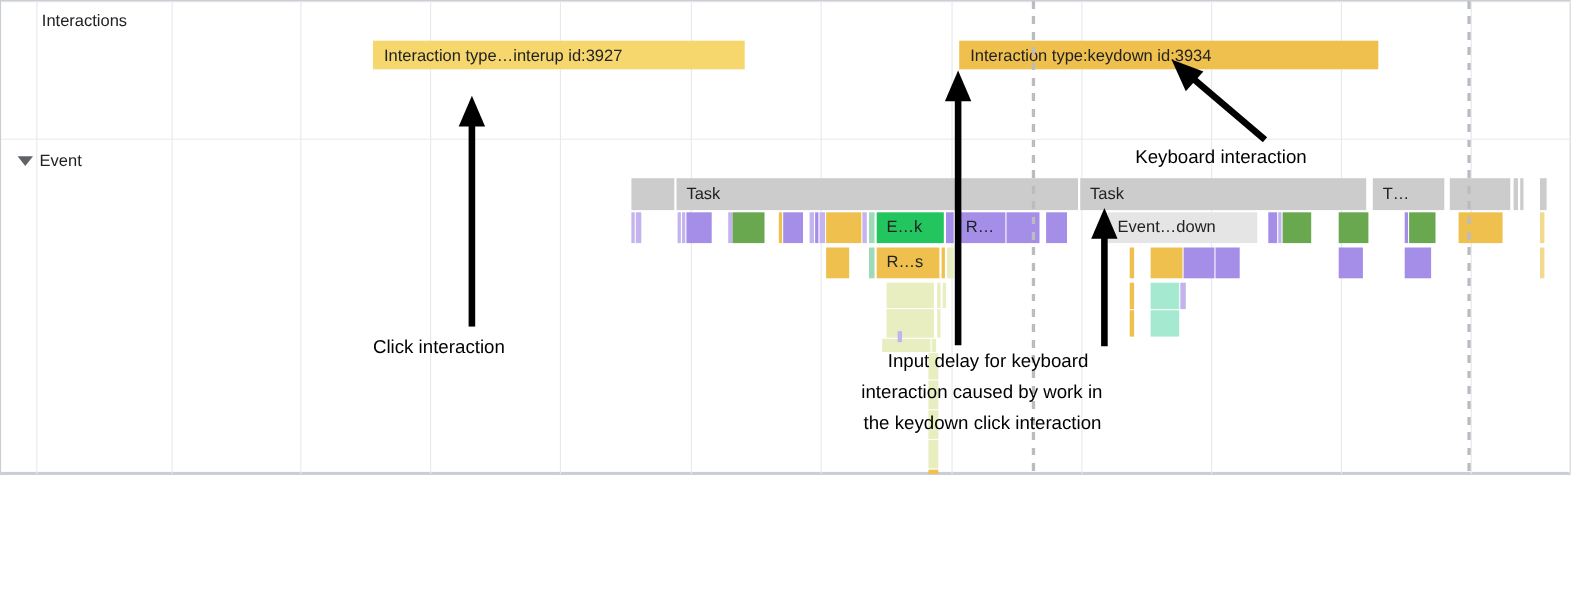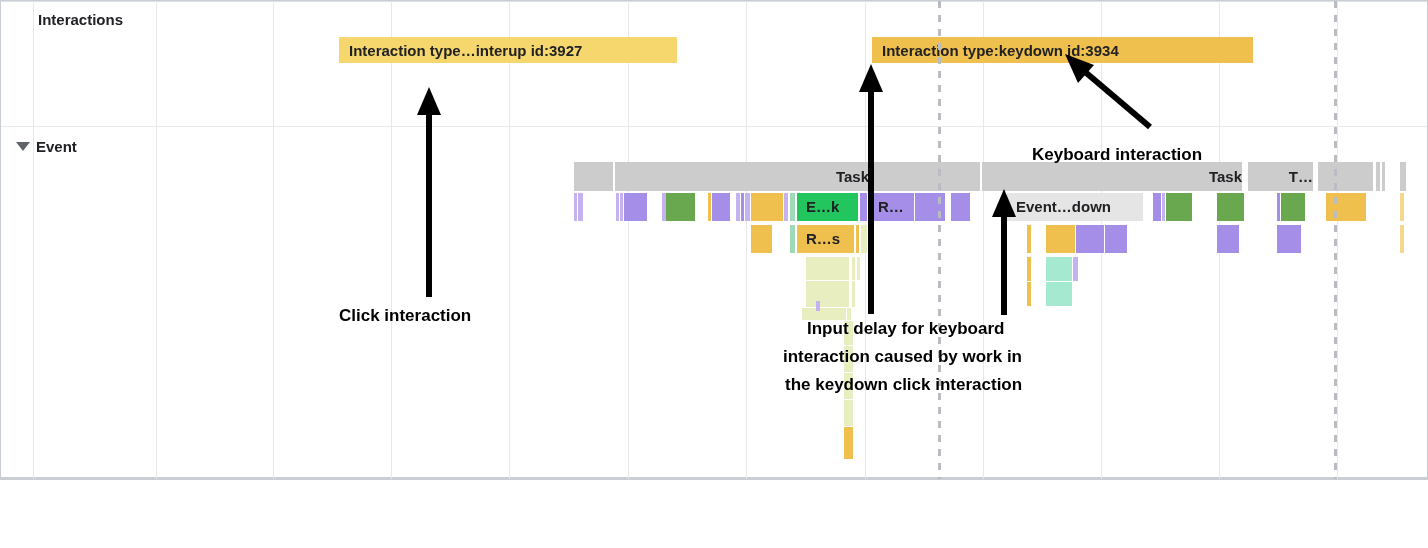--- a/index.html
+++ b/index.html
@@ -1,18 +1,18 @@
 <!DOCTYPE html>
 <html><head>
 <meta charset="utf-8">
 <style>
   html,body{margin:0;padding:0;background:#fff;}
   body{font-family:"Liberation Sans","DejaVu Sans",sans-serif;}
-  #stage{position:relative;width:1428px;height:480px;background:#ffffff;overflow:hidden;
-         border:1px solid #c9ced4;box-sizing:border-box;font-weight:bold;}
+  #stage{position:relative;width:1428px;height:432px;background:#ffffff;overflow:hidden;
+         border:1px solid #c9ced4;box-sizing:border-box;}
 
   
   .vgrid{position:absolute;top:0;bottom:0;width:1px;background:#e6e8ea;}
   .vdash{position:absolute;top:0;bottom:0;width:3px;
          background-image:repeating-linear-gradient(to bottom,#b9bcc0 0 7px,transparent 7px 14px);}
   .hdiv{position:absolute;left:0;right:0;height:1px;background:#e9eaec;}
   .topline{position:absolute;left:0;right:0;top:0;height:1px;background:#dfe2e5;}
   .botline{position:absolute;left:0;right:0;bottom:0;height:2px;background:#c9ced4;}
 
   
@@ -21,21 +21,21 @@
          border-right:7px solid transparent;border-top:9px solid #5f6368;}
 
   
   .ibar{position:absolute;height:26px;display:flex;align-items:center;box-sizing:border-box;
         font-size:15px;color:#222;overflow:hidden;white-space:nowrap;}
   .ibar span{padding-left:10px;}
 
   
   .fbar{position:absolute;box-sizing:border-box;overflow:hidden;white-space:nowrap;}
   .fbar .lbl{font-size:15px;color:#202124;padding-left:9px;line-height:28px;display:block;}
-  .tasklbl{font-size:15px;color:#202124;padding-left:9px;line-height:29px;display:block;text-align:right;}
+  .tasklbl{font-size:15px;color:#202124;padding-left:9px;line-height:29px;display:block;}
 
   
   .anno{position:absolute;font-size:17px;color:#000;line-height:27px;white-space:pre;}
   .arrow{position:absolute;}
 </style>
 </head>
 <body>
 
 <div id="stage">
 
@@ -164,21 +164,21 @@
   <svg class="arrow" style="left:414px;top:84px;width:28px;height:212px" viewBox="0 0 28 212">
     <line x1="14" y1="212" x2="14" y2="26" stroke="#000" stroke-width="6"></line>
     <polygon points="14,2 2,30 26,30" fill="#000"></polygon>
   </svg>
   <div class="anno" style="left:338px;top:301px">Click interaction</div>
 
   <svg class="arrow" style="left:1055px;top:48px;width:110px;height:86px" viewBox="0 0 110 86">
     <line x1="94" y1="78" x2="28" y2="22" stroke="#000" stroke-width="6"></line>
     <polygon points="9,5 38,16 22,34" fill="#000"></polygon>
   </svg>
-  <div class="anno" style="left:1031px;top:140px">Keyboard interaction</div>
+  <div class="anno" style="left:1031px;top:128px">Keyboard interaction</div>
 
   <svg class="arrow" style="left:856px;top:61px;width:28px;height:252px" viewBox="0 0 28 252">
     <line x1="14" y1="252" x2="14" y2="26" stroke="#000" stroke-width="6"></line>
     <polygon points="14,2 2,30 26,30" fill="#000"></polygon>
   </svg>
   <svg class="arrow" style="left:989px;top:186px;width:28px;height:128px" viewBox="0 0 28 128">
     <line x1="14" y1="128" x2="14" y2="26" stroke="#000" stroke-width="6"></line>
     <polygon points="14,2 2,30 26,30" fill="#000"></polygon>
   </svg>
 

